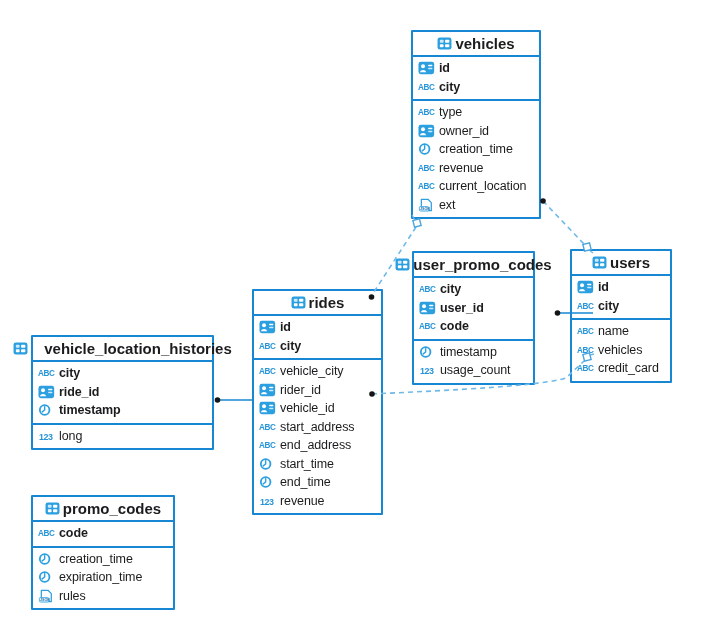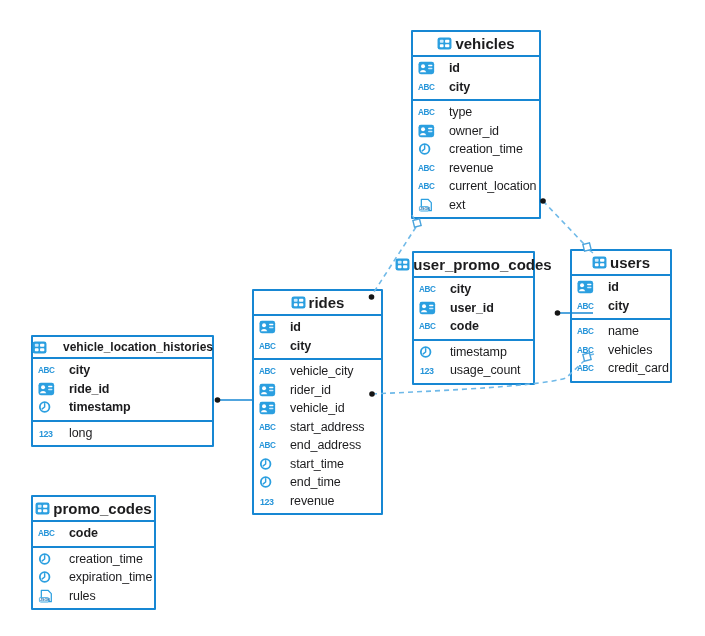--- a/index.html
+++ b/index.html
@@ -19,39 +19,39 @@
   }
   .thead{
     display:flex;align-items:center;justify-content:center;gap:3px;
     padding:3px 5px;border-bottom:2px solid var(--border);
     font-size:15px;font-weight:600;white-space:nowrap;
   }
   .ticon{width:15px;height:13px;flex:none;}
   .section{padding:2px 0 3px 0;}
   .section.pk{border-bottom:2px solid var(--border);}
   .row{
-    display:flex;align-items:center;gap:12px;padding:1px 5px;
+    display:flex;align-items:center;gap:2px;padding:1px 5px;
     font-size:12.5px;line-height:16.5px;white-space:nowrap;letter-spacing:-0.1px;
   }
   .ficon{width:19px;height:14px;flex:none;}
   .pk .fname{font-weight:bold;}
   .links{position:absolute;left:0;top:0;pointer-events:none;}
   .dash{stroke:var(--dash);stroke-width:1.6;stroke-dasharray:5 4;fill:none;}
   .tail{stroke:var(--dash);stroke-width:1.3;fill:none;}
   .sq{fill:#ffffff;stroke:#4aa4dd;stroke-width:1.4;}
   .dot{fill:#151515;}
   .solid{stroke:var(--border);stroke-width:1.6;fill:none;}
   
   .t-vehicles{left:411px;top:30px;width:130px;}
   .t-upc{left:412px;top:251px;width:123px;}
   .t-users{left:570px;top:249px;width:102px;}
   .t-rides{left:252px;top:289px;width:131px;}
   .t-vlh{left:31px;top:335px;width:183px;}
-  .t-vlh .thead{font-size:12px;gap:16px;}
-  .t-promo{left:31px;top:495px;width:125px;}
+  .t-vlh .thead{font-size:15px;gap:16px;}
+  .t-promo{left:31px;top:495px;width:144px;}
 </style>
 </head>
 <body>
 
 <div id="canvas">
 
   <svg width="0" height="0" style="position:absolute" aria-hidden="true">
     <defs>
       <symbol id="i-table" viewBox="0 0 16 14">
         <rect x="0.5" y="0.5" width="15" height="13" rx="2.5" fill="#2b9fe0"></rect>

